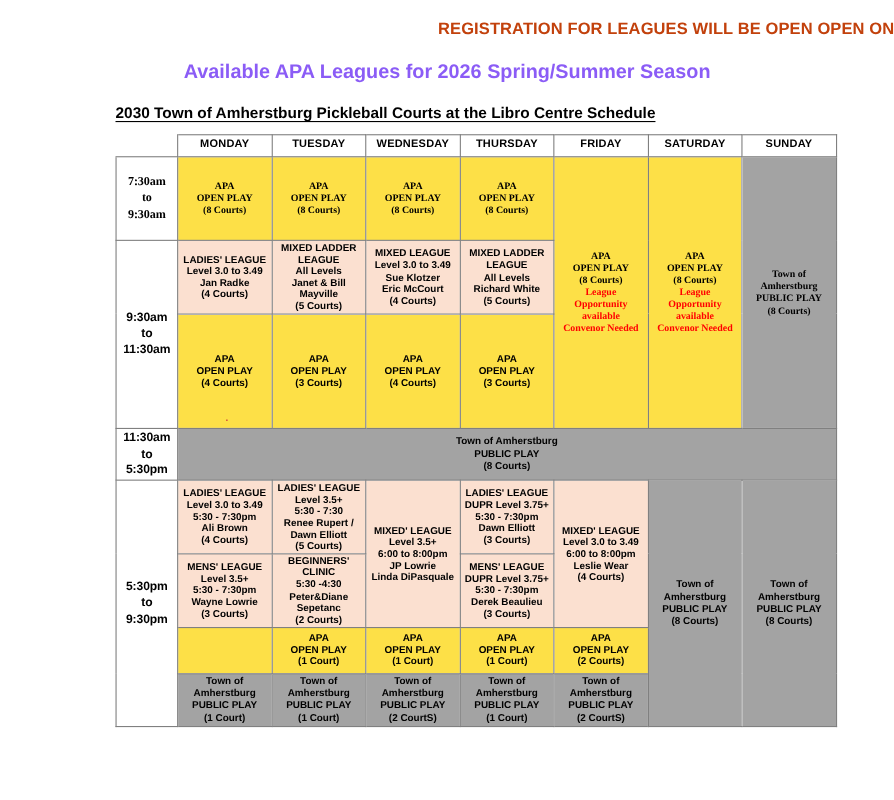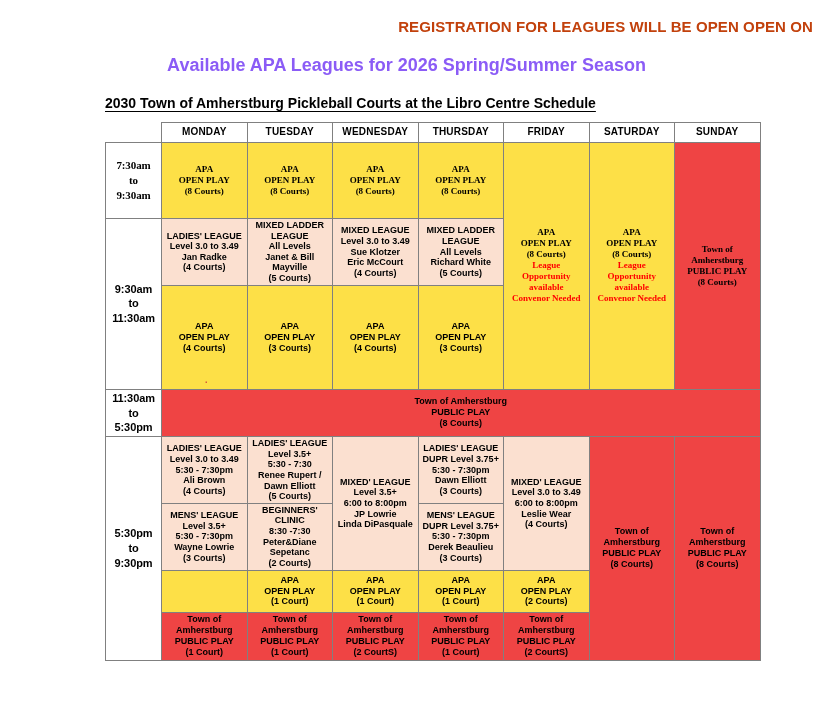--- a/index.html
+++ b/index.html
@@ -97,21 +97,21 @@
   thead th.corner { border-top: none; border-left: none; background: #fff; }
 
   td.timecell {
     background: #ffffff;
     font-size: 11px;
     line-height: 1.35;
     letter-spacing: -.1px;
   }
   td.blue  { background: #fde047; }
   td.peach { background: #fbe0d0; }
-  td.gray  { background: #ef4444; }
+  td.gray  { background: #a3a3a3; }
 
   .red {
     color: #ff0000;
   }
   td .line { display: block; }
   td.tight { line-height: 1.18; }
 
   .dot {
     display: block;
     color: #d04a3a;
@@ -359,21 +359,21 @@
         <td class="peach tight">
           <span class="line">MENS' LEAGUE</span>
           <span class="line">Level 3.5+</span>
           <span class="line">5:30 - 7:30pm</span>
           <span class="line">Wayne Lowrie</span>
           <span class="line">(3 Courts)</span>
         </td>
         <td class="peach tight">
           <span class="line">BEGINNERS'</span>
           <span class="line">CLINIC</span>
-          <span class="line">8:30 -7:30</span>
+          <span class="line">5:30 -4:30</span>
           <span class="line">Peter&amp;Diane</span>
           <span class="line">Sepetanc</span>
           <span class="line">(2 Courts)</span>
         </td>
         <td class="peach tight">
           <span class="line">MENS' LEAGUE</span>
           <span class="line">DUPR Level 3.75+</span>
           <span class="line">5:30 - 7:30pm</span>
           <span class="line">Derek Beaulieu</span>
           <span class="line">(3 Courts)</span>

